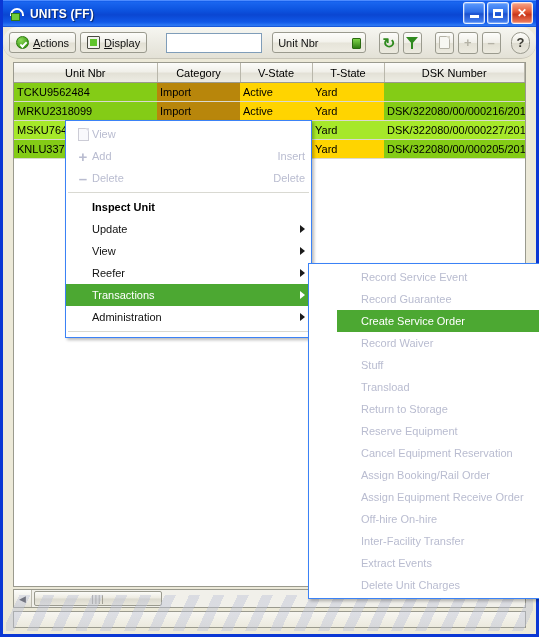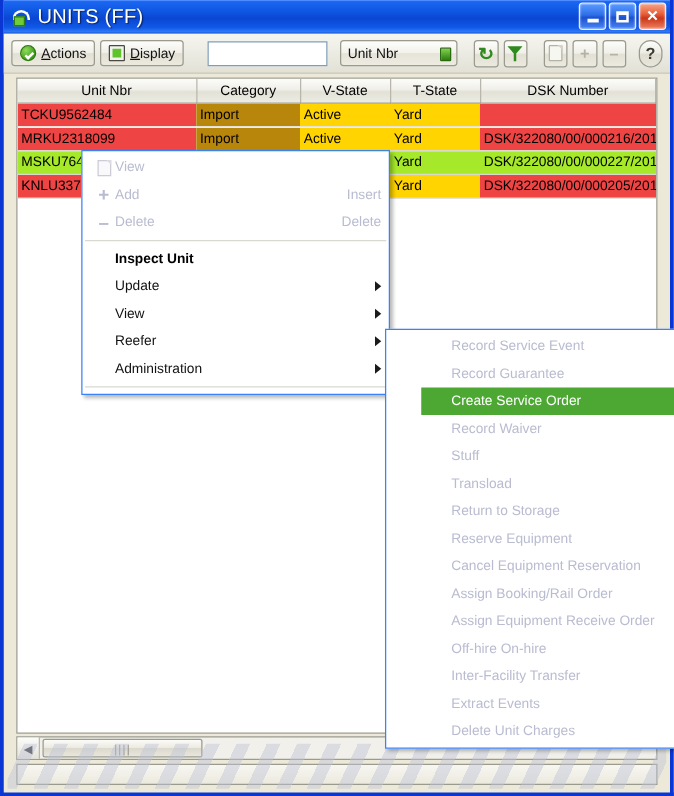--- a/index.html
+++ b/index.html
@@ -36,21 +36,21 @@
   .title-icon .dome{
     position:absolute;left:1px;top:2px;width:14px;height:8px;
     border:2px solid #ffffff;border-bottom:none;
     border-radius:7px 7px 0 0;box-sizing:border-box;
   }
   .title-icon .box{
     position:absolute;left:2px;top:7px;width:9px;height:8px;
     background:#6ECB3A;border:1px solid #2f7a14;box-sizing:border-box;
   }
   .title-text{
-    color:#ffffff;font-weight:normal;font-size:16px;
+    color:#ffffff;font-weight:bold;font-size:12px;
     text-shadow:1px 1px 1px rgba(0,0,0,.55);
     letter-spacing:.2px;
   }
   .title-buttons{
     position:absolute;right:3px;top:2px;display:flex;gap:2px;
   }
   .tb-btn{
     width:22px;height:22px;border-radius:3px;
     box-sizing:border-box;position:relative;
     border:1px solid rgba(255,255,255,.85);
@@ -67,20 +67,21 @@
   .min-bar{width:9px;height:3px;background:#fff;margin-top:7px;}
   .max-sq{width:10px;height:9px;border:2px solid #fff;box-sizing:border-box;border-top-width:3px;}
 
   
   .toolbar{
     position:relative;height:31px;
     background:linear-gradient(to bottom,#f6f6f1 0%,#ecebe3 50%,#e3e1d6 100%);
     display:flex;align-items:center;
     padding:0 6px;gap:4px;
     border-bottom:1px solid #c8c5b8;
+    border-radius:15px;
   }
   .tbutton{
     height:21px;display:flex;align-items:center;gap:4px;
     padding:0 6px;box-sizing:border-box;
     border:1px solid #9a9a8e;border-radius:3px;
     background:linear-gradient(to bottom,#fdfdfb 0%,#f0efe8 48%,#e2e0d4 52%,#eceadf 100%);
     color:#111;font-size:11px;cursor:default;
   }
   .tbutton u{text-decoration:underline;}
   .ico-check{
@@ -173,21 +174,21 @@
     border-bottom:1px solid #d9d9d0;
     color:#000;white-space:nowrap;overflow:hidden;
   }
   td.c-unit{text-align:left;}
   td.c-cat,td.c-v,td.c-t{text-align:left;}
   td.c-dsk{text-align:left;}
   tr.row-sel td{background:#A6E82A !important;}
   .cell-import{background:#B8860B;color:#000;}
   .cell-active{background:#FFD400;}
   .cell-yard{background:#FFD400;}
-  .cell-white{background:#ef4444;}
+  .cell-white{background:#84cc16;}
 
   
   .hscroll{
     position:absolute;left:10px;right:10px;bottom:26px;height:19px;
     background:#f1f0ea;border:1px solid #9a9a8e;box-sizing:border-box;
     display:flex;align-items:center;
   }
   .hs-arrow{
     width:17px;height:17px;flex:none;display:flex;align-items:center;justify-content:center;
     background:linear-gradient(to bottom,#fcfcfa,#e4e2d7);
@@ -433,20 +434,25 @@
         <span class="lbl">View</span>
         <span class="arrow"></span>
       </div>
 
       <div class="mi">
         <span class="icon-slot"></span>
         <span class="lbl">Reefer</span>
         <span class="arrow"></span>
       </div>
 
+      <div class="mi hl">
+        <span class="icon-slot"></span>
+        <span class="lbl">Transactions</span>
+        <span class="arrow"></span>
+      </div>
 
       <div class="mi">
         <span class="icon-slot"></span>
         <span class="lbl">Administration</span>
         <span class="arrow"></span>
       </div>
 
       <div class="msep"></div>
 
     </div>

